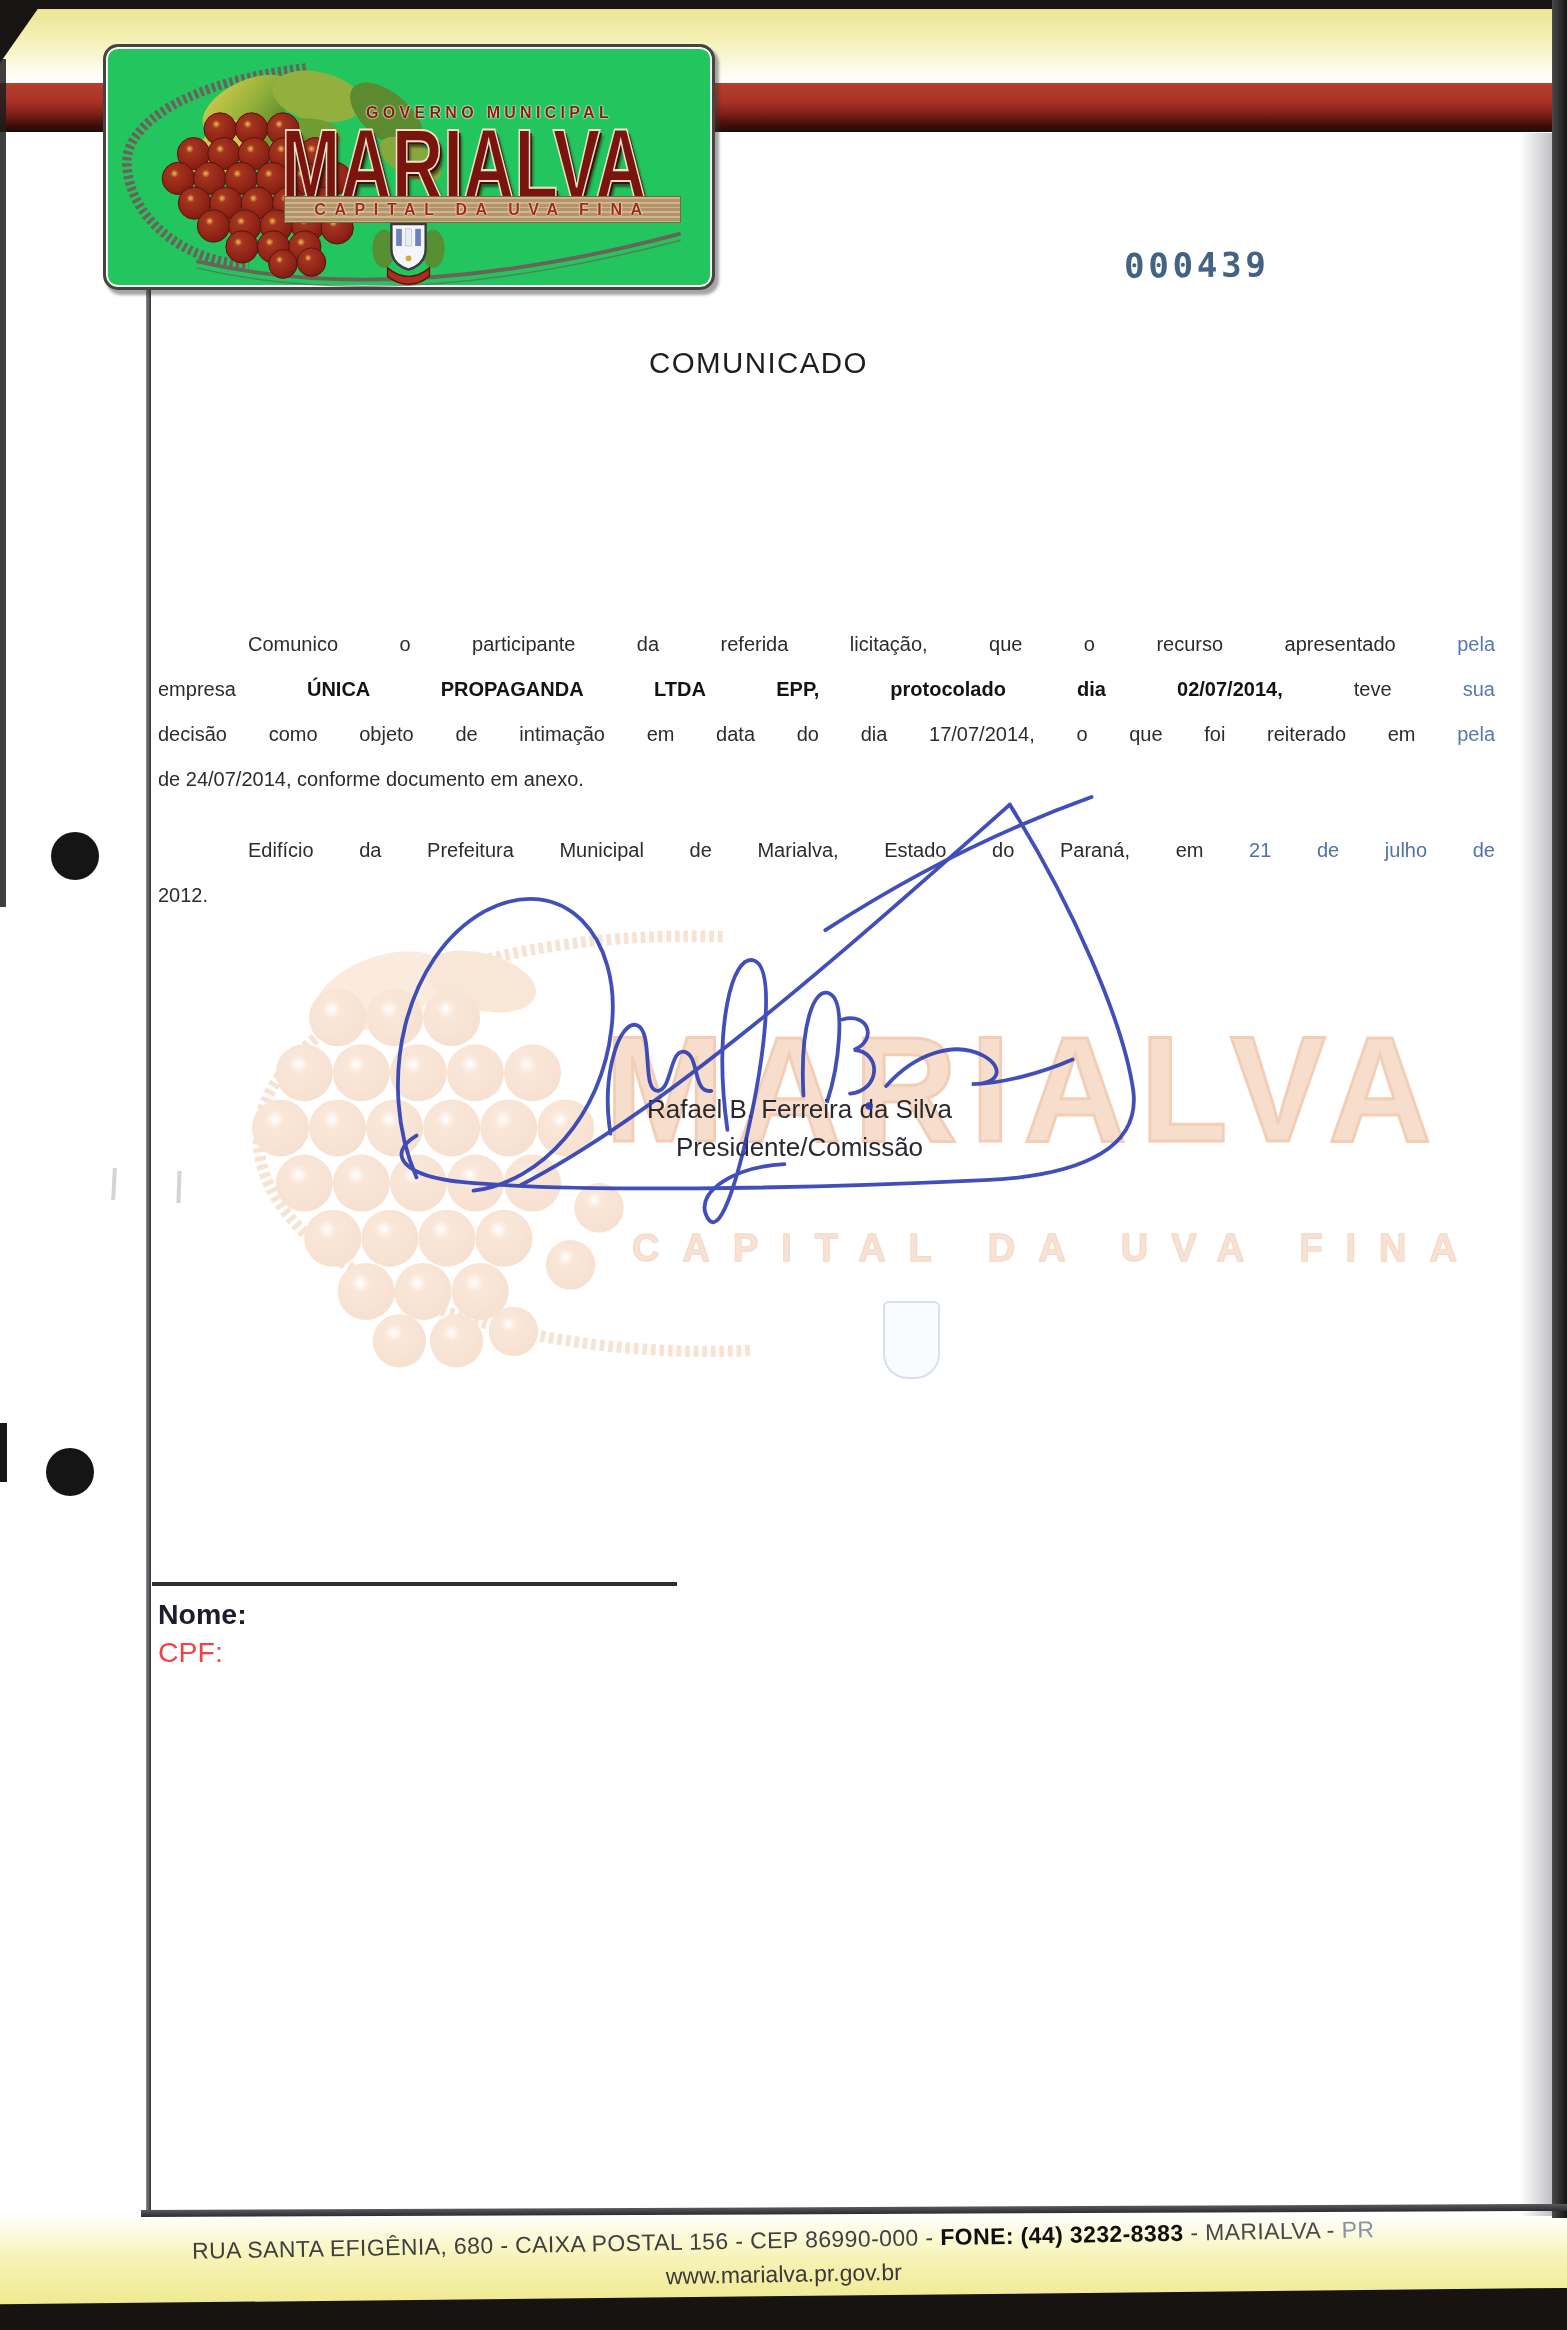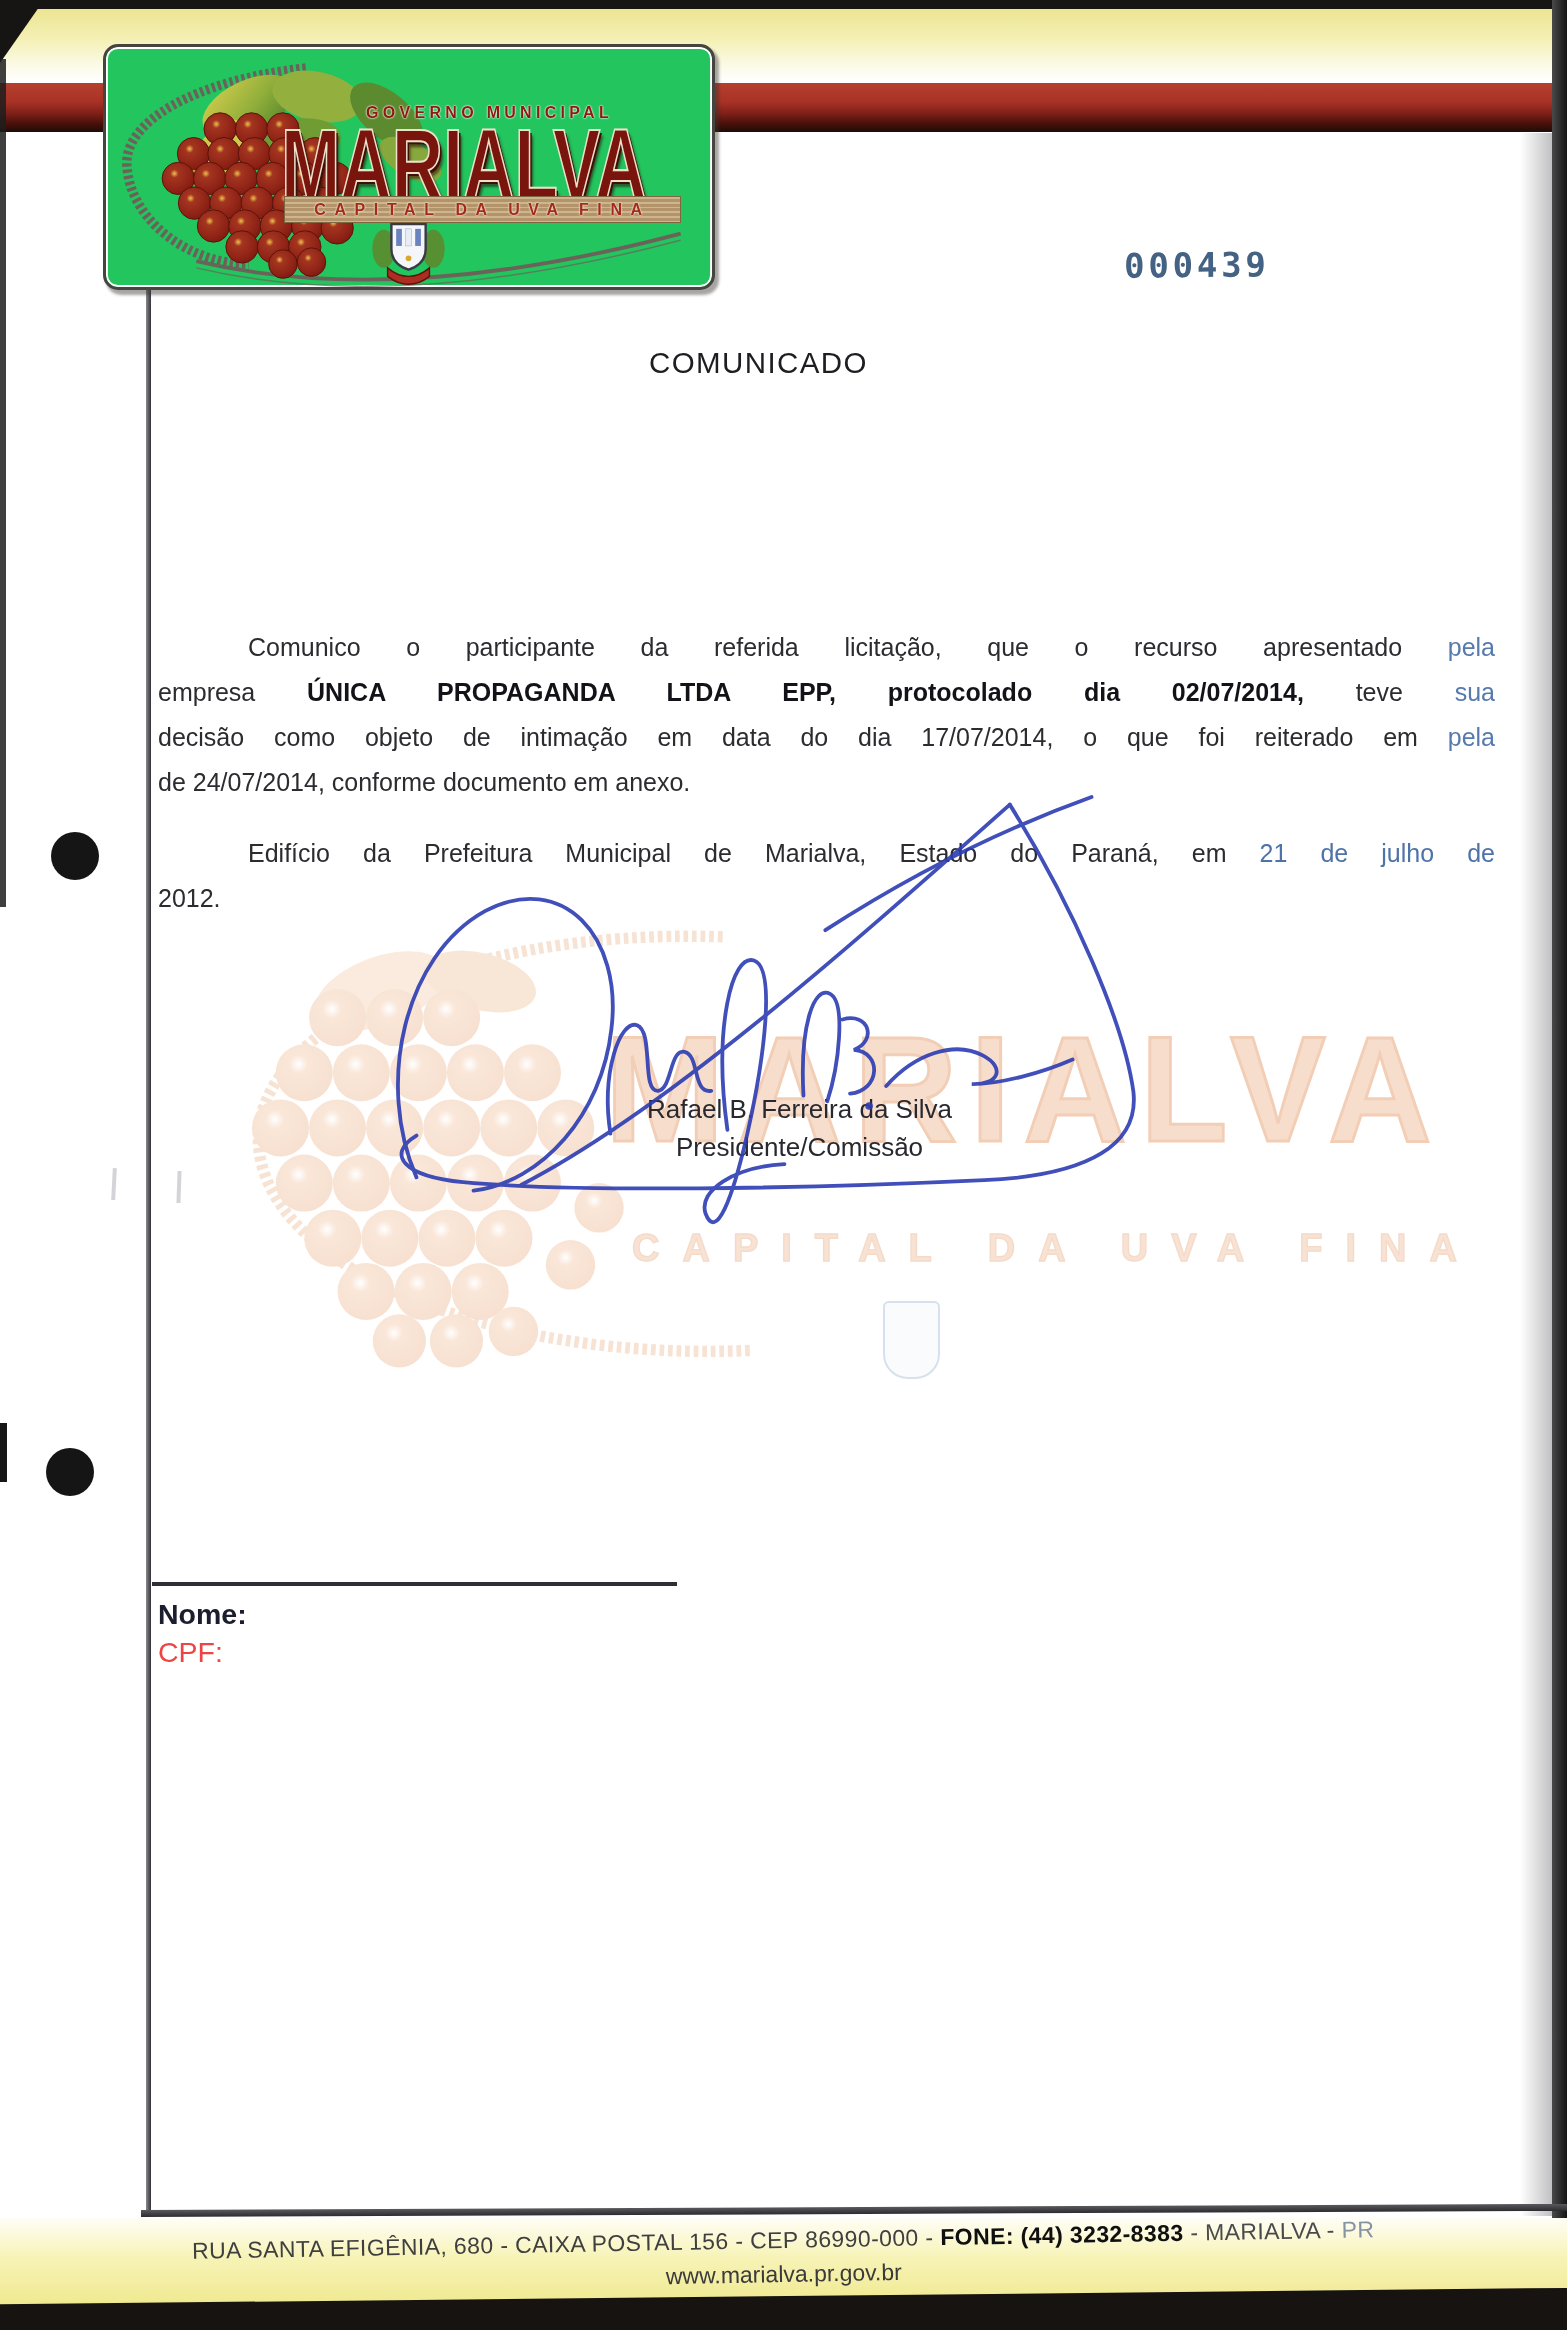--- a/index.html
+++ b/index.html
@@ -44,21 +44,21 @@
     background:repeating-linear-gradient(180deg,#cdb58d 0 1.9px,#b3946a 1.9px 4.8px);
     border:1px solid #7d6742;display:flex;align-items:center;justify-content:center;}
   .logo-banner span{font-size:16px;font-weight:bold;letter-spacing:8.6px;color:#a32b1c;
     text-shadow:0 0 1.9px #f5ecd8,0 0 1.9px #f5ecd8;white-space:nowrap;}
   
   .stamp{position:absolute;left:1124px;top:245px;font-family:"DejaVu Sans Mono",monospace;
     font-weight:bold;font-size:34px;letter-spacing:3.8px;color:#35577b;transform:rotate(-0.6deg);opacity:.93;}
   .doc-title{position:absolute;left:649px;top:346px;font-size:29.5px;font-weight:normal;
     letter-spacing:1.4px;color:#1e1e22;margin:0;}
   .ref-line{position:absolute;left:154px;top:500px;font-size:28.5px;font-weight:bold;color:#16161e;}
-  .bodycol{position:absolute;left:158px;width:1337px;font-size:25px;color:#2c2c30;}
+  .bodycol{position:absolute;left:158px;width:1337px;font-size:20px;color:#2c2c30;}
   .p1{top:633px;}
   .p2{top:839px;}
   .jl{height:45px;text-align:justify;text-align-last:justify;}
   .ll{height:45px;text-align:left;}
   .ind{text-indent:90px;}
   .b{font-weight:bold;color:#121218;}
   .blue{color:#567aae;}
   .blue2{color:#4e73a8;}
   
   .wm-city{position:absolute;left:605px;top:1014px;font-size:143px;font-weight:bold;line-height:1;

